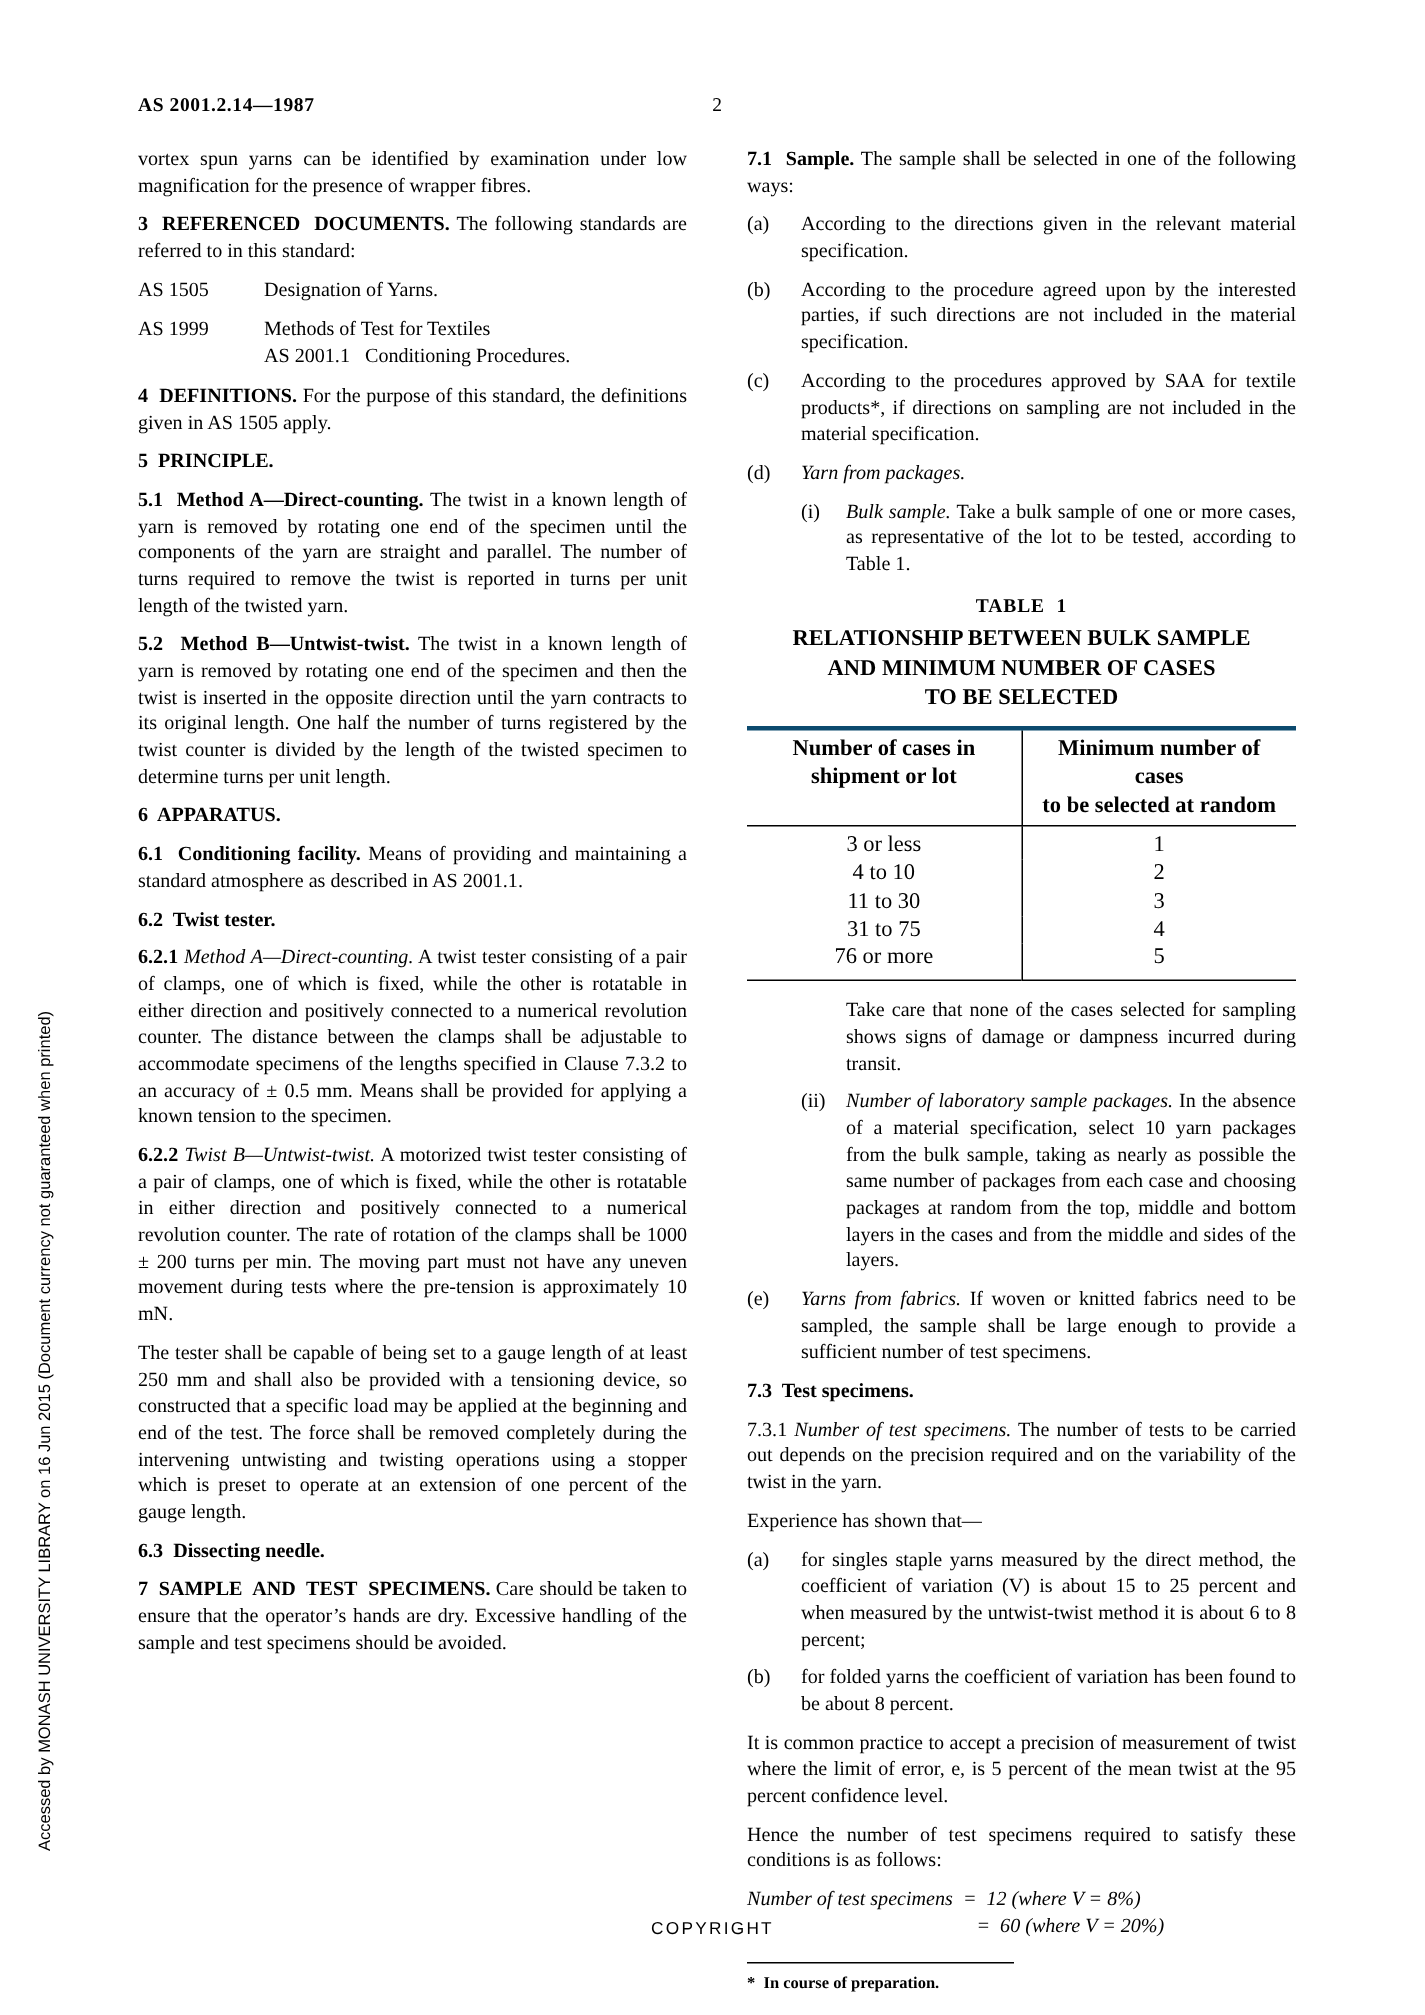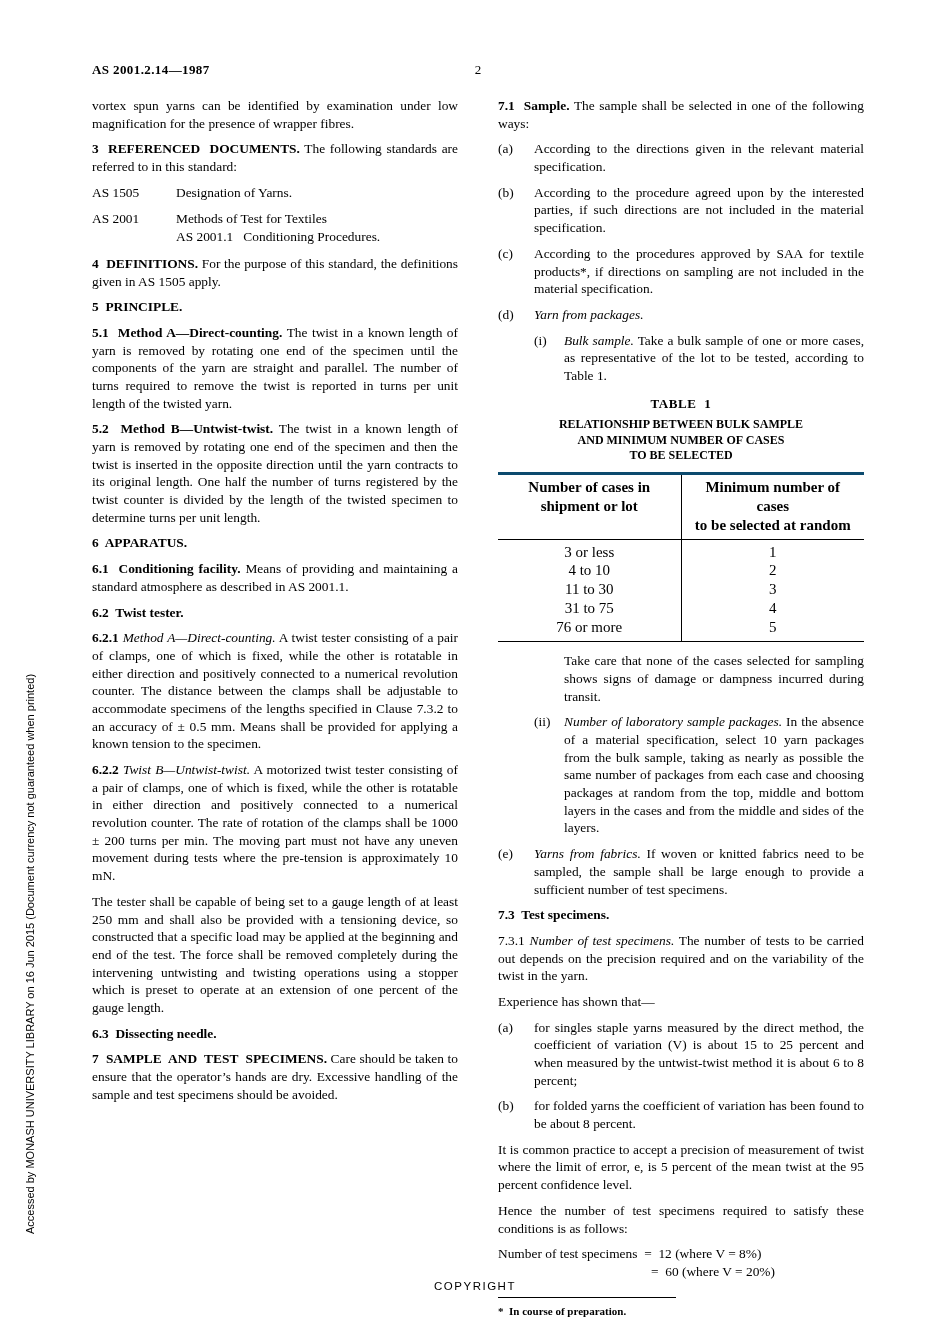--- a/index.html
+++ b/index.html
@@ -75,21 +75,21 @@
   .indent-para { margin-left: 66px; margin-bottom: 8px; text-align: justify; }
 
   .table-block { margin: 10px 0 10px; }
   .table-label {
     text-align: center; font-weight: bold;
     font-size: 13px; letter-spacing: 0.6px;
     margin-bottom: 5px;
   }
   .table-title {
     text-align: center; font-weight: bold;
-    font-size: 12px; line-height: 1.32;
+    font-size: 15px; line-height: 1.32;
     margin-bottom: 8px;
   }
   table.data {
     width: 100%;
     border-collapse: collapse;
     border-top: 3px solid #0c4a6e;
     border-bottom: 1.2px solid #000;
     font-size: 15px;
     line-height: 1.25;
   }
@@ -99,21 +99,21 @@
     text-align: center;
     vertical-align: top;
     padding: 3px 8px 4px;
     border-bottom: 1.2px solid #000;
   }
   table.data th:first-child, table.data td:first-child { border-right: 1.2px solid #000; }
   table.data td { text-align: center; padding: 0 8px; }
   table.data tbody tr:first-child td { padding-top: 3px; }
   table.data tbody tr:last-child td { padding-bottom: 5px; }
 
-  .formula { margin-bottom: 8px; text-align: left; }
+  .formula { margin-bottom: 8px; text-align: left; font-style: italic; }
   .formula-line2 { margin-left: 153px; }
 
   .footnote-block { margin-top: 16px; font-weight: bold; }
   .footnote-rule { width: 178px; border-top: 1px solid #000; margin-bottom: 6px; }
   .footnote { font-size: 11px; text-align: left; }
 
   .footer {
     position: absolute;
     top: 1280px;
     left: 0; right: 0;
@@ -144,21 +144,21 @@
       <p class="para major">
         <b>3&nbsp; REFERENCED&nbsp; DOCUMENTS.</b>
         <span>The following standards are referred to in this standard:</span>
       </p>
 
       <div class="ref-row">
         <span class="ref-code">AS 1505</span>
         <span class="ref-body">Designation of Yarns.</span>
       </div>
       <div class="ref-row">
-        <span class="ref-code">AS 2001</span>
+        <span class="ref-code">AS 1999</span>
         <span class="ref-body pre">Methods of Test for Textiles
 AS 2001.1&nbsp;&nbsp; Conditioning Procedures.</span>
       </div>
 
       <p class="para major">
         <b>4&nbsp; DEFINITIONS.</b>
         <span>For the purpose of this standard, the definitions given in AS 1505 apply.</span>
       </p>
 
       <p class="para major">

